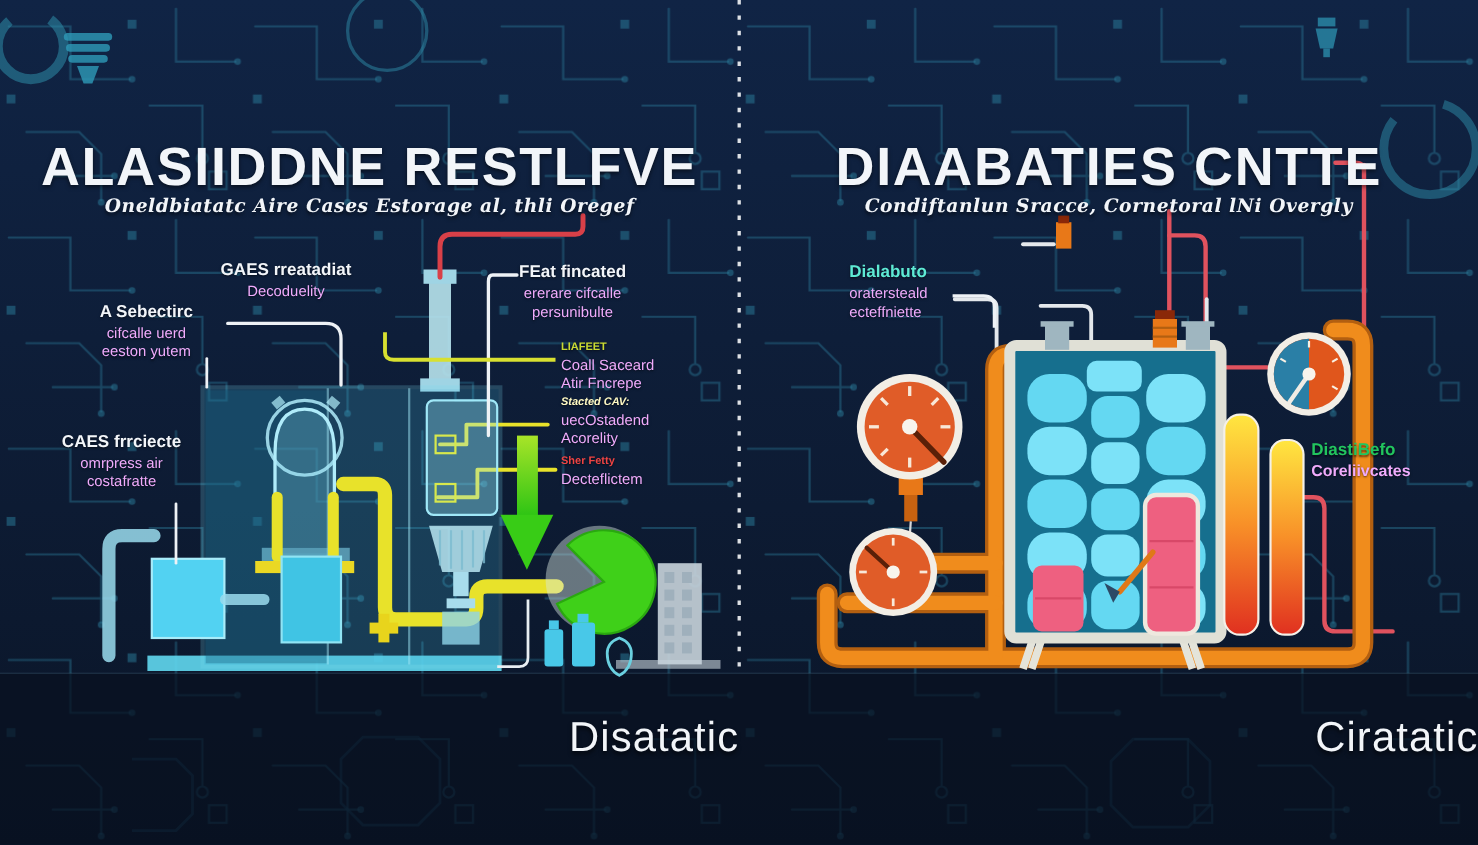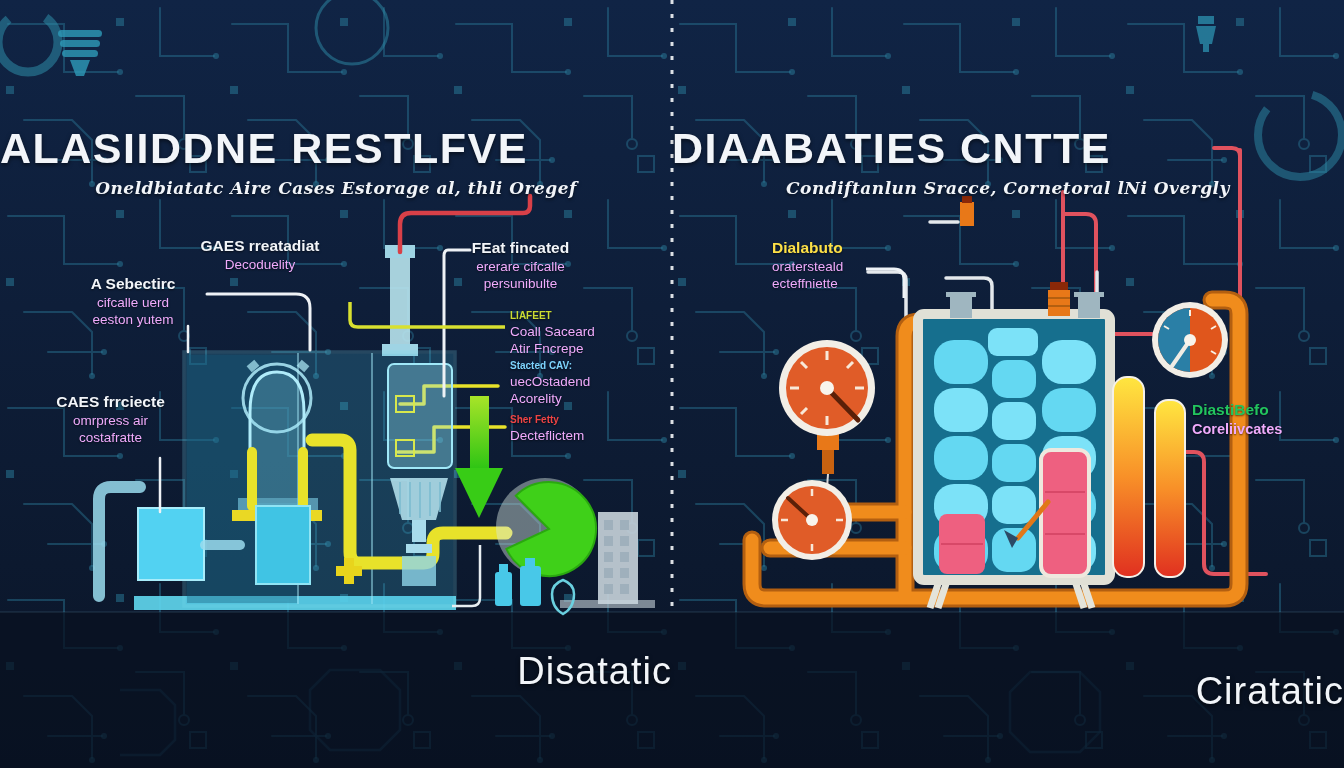--- a/index.html
+++ b/index.html
@@ -1,20 +1,20 @@
 <!DOCTYPE html>
 <html><head>
 <meta charset="utf-8">
 <style>
   html,body{margin:0;padding:0;background:#06101f;}
   #stage{position:relative;width:1344px;height:768px;overflow:hidden;
          font-family:"Liberation Sans",sans-serif;background:#0d1b33;}
   #art{position:absolute;left:0;top:0;}
   .txt{position:absolute;color:#f2f5f9;}
-  .panel-title{width:672px;font-size:43px;font-weight:800;
+  .panel-title{width:672px;text-align:center;font-size:49px;font-weight:800;
                letter-spacing:1.5px;text-shadow:0 2px 4px rgba(0,0,0,.55);}
   .panel-sub{width:672px;text-align:center;font-family:"DejaVu Serif",serif;
              font-style:italic;font-size:17px;font-weight:600;letter-spacing:.5px;
              text-shadow:0 2px 3px rgba(0,0,0,.5);margin-top:10px;}
   .lbl{line-height:1.28;text-shadow:0 1px 2px rgba(0,0,0,.6);}
   .lbl .h{font-weight:700;font-size:15.5px;}
   .lbl .s{font-size:13.5px;color:#f0abfc;}
   .legend .h{font-size:10px;}
   .bottom-label{width:672px;text-align:right;font-size:38px;font-weight:400;
                 letter-spacing:1px;text-shadow:0 2px 4px rgba(0,0,0,.6);}
@@ -364,36 +364,36 @@
   <div class="s">ererare cifcalle</div>
   <div class="s">persunibulte</div>
 </div>
 
 <div class="txt lbl legend" style="left:510px;top:310px;width:130px;">
   <div class="h" style="color:#cada32;">LIAFEET</div>
   <div class="s">Coall Saceard</div>
   <div class="s">Atir Fncrepe</div>
 </div>
 <div class="txt lbl legend" style="left:510px;top:360px;width:130px;">
-  <div class="h" style="color:#7dd3fc;">Stacted CAV:</div>
+  <div class="h" style="color:#fef9c3;font-style:italic;">Stacted CAV:</div>
   <div class="s">uecOstadend</div>
   <div class="s">Acorelity</div>
 </div>
 <div class="txt lbl legend" style="left:510px;top:414px;width:130px;">
   <div class="h" style="color:#ef4444;">Sher Fetty</div>
   <div class="s">Decteflictem</div>
 </div>
 
 <div class="txt lbl" style="left:772px;top:238px;width:150px;">
-  <div class="h" style="color:#fde047;">Dialabuto</div>
+  <div class="h" style="color:#5eead4;">Dialabuto</div>
   <div class="s">oratersteald</div>
   <div class="s">ecteffniette</div>
 </div>
 
 <div class="txt lbl" style="left:1192px;top:400px;width:140px;">
   <div class="h" style="color:#22c55e;">DiastiBefo</div>
   <div class="s" style="font-size:14.5px;font-weight:bold;">Coreliivcates</div>
 </div>
 
 <div class="txt bottom-label" style="left:0;top:650px;">Disatatic</div>
-<div class="txt bottom-label" style="left:672px;top:650px;margin-top:20px;">Ciratatic</div>
+<div class="txt bottom-label" style="left:672px;top:650px;">Ciratatic</div>
 
 </div>
 
 </body></html>

